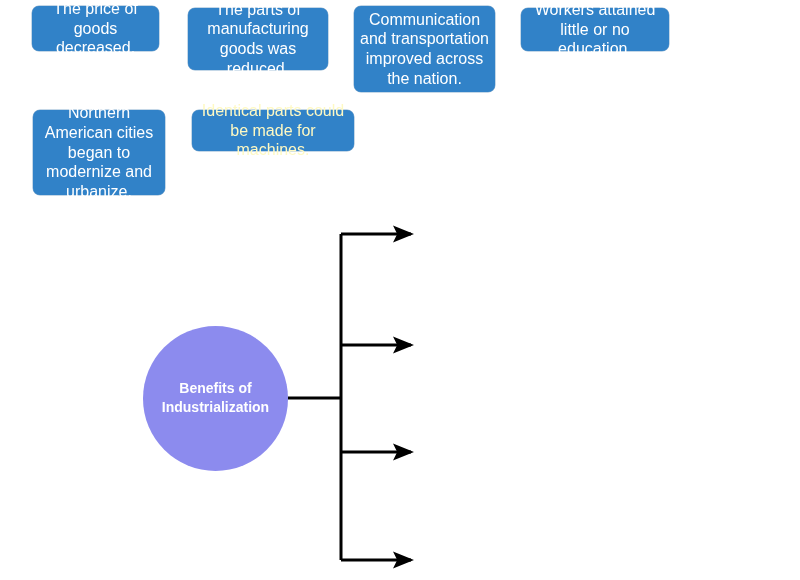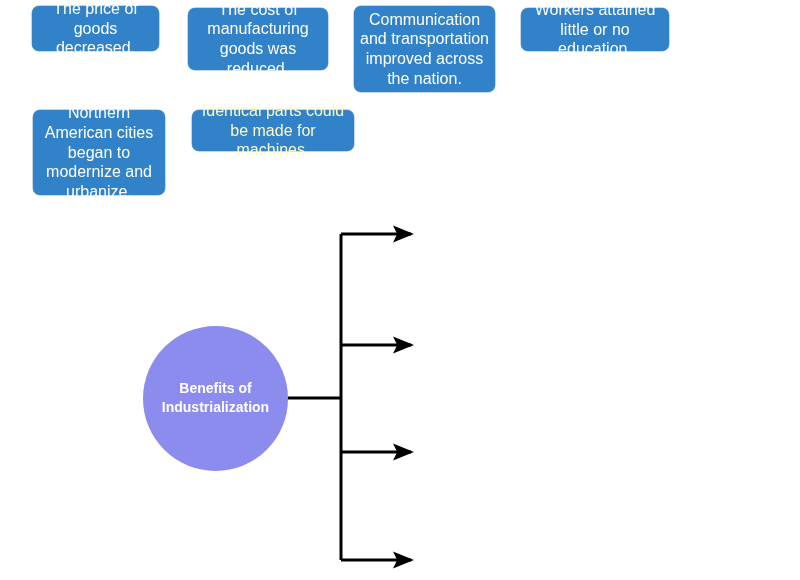--- a/index.html
+++ b/index.html
@@ -88,21 +88,21 @@
 </head>
 <body>
 
 <div id="canvas">
 
   <div class="tile" id="tile-0" style="left: 32px; top: 6px; width: 127px; height: 45px; background: rgb(49, 130, 200); color: rgb(255, 255, 255);">
     <span>The price of goods decreased.</span>
   </div>
 
   <div class="tile" id="tile-1" style="left: 188px; top: 8px; width: 140px; height: 62px; background: rgb(49, 130, 200); color: rgb(255, 255, 255);">
-    <span>The cost of manufacturing goods was reduced.</span>
+    <span>The parts of manufacturing goods was reduced.</span>
   </div>
 
   <div class="tile" id="tile-2" style="left: 354px; top: 6px; width: 141px; height: 86px; background: rgb(49, 130, 200); color: rgb(255, 255, 255);">
     <span>Communication and transportation improved across the nation.</span>
   </div>
 
   <div class="tile" id="tile-4" style="left: 33px; top: 110px; width: 132px; height: 85px; background: rgb(49, 130, 200); color: rgb(255, 255, 255);">
     <span>Northern American cities began to modernize and urbanize.</span>
   </div>
 

